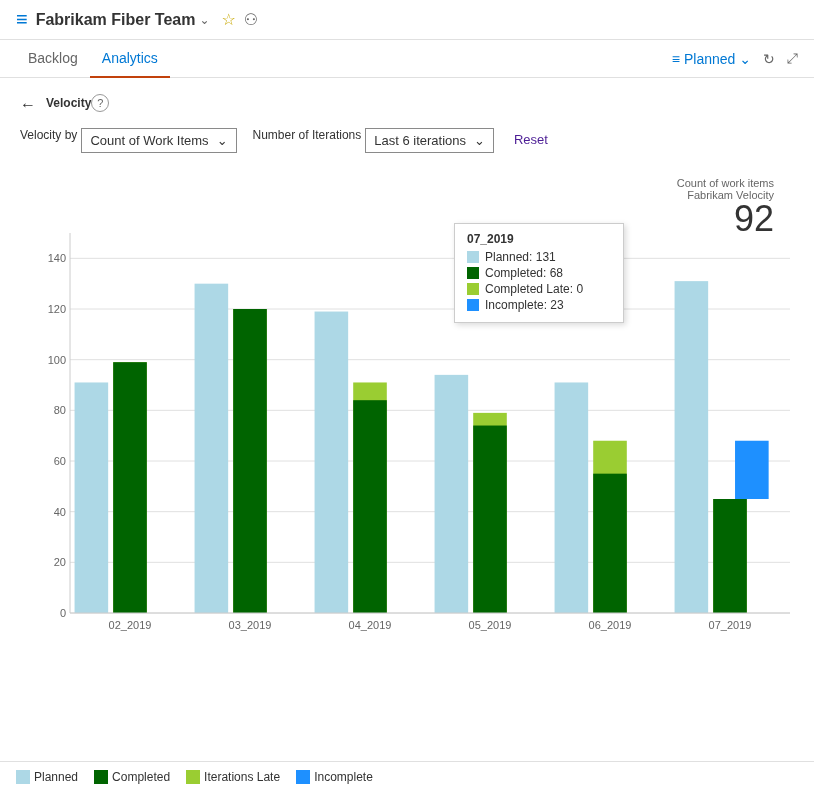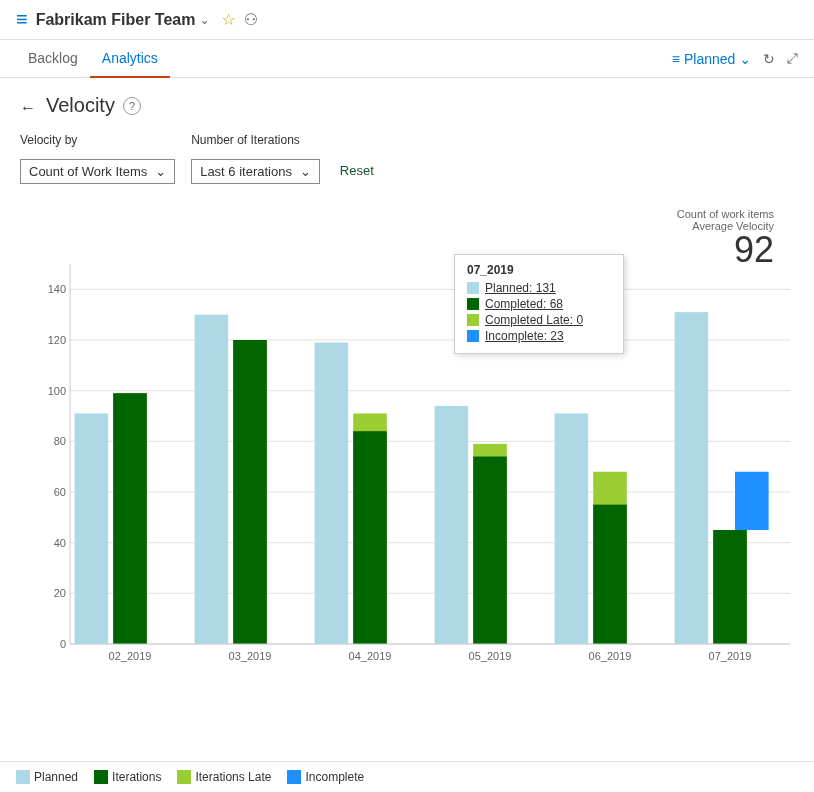--- a/index.html
+++ b/index.html
@@ -15,37 +15,37 @@
     .nav-tabs { display: flex; align-items: center; padding: 0 16px; border-bottom: 1px solid #e0e0e0; position: relative; justify-content: flex-end; }
     .nav-tab { padding: 10px 12px; font-size: 14px; color: #666; cursor: pointer; border-bottom: 2px solid transparent; margin-bottom: -1px; }
     .nav-tab.active { color: #0078d4; border-bottom: 2px solid #c2410c; font-weight: 400; }
     .nav-actions { margin-left: auto; display: flex; align-items: center; gap: 12px; }
     .nav-action-btn { display: flex; align-items: center; gap: 4px; color: #0078d4; font-size: 14px; cursor: pointer; border: none; background: none; }
     .nav-action-icon { font-size: 14px; color: #666; cursor: pointer; }
 
     .content { padding: 16px 20px; }
     .page-header { display: flex; align-items: center; margin-bottom: 16px; }
     .back-btn { font-size: 16px; color: #333; cursor: pointer; margin-right: 10px; }
-    .page-title { font-size: 20px; font-weight: 400; margin-right: 8px; }
+    .page-title { font-size: 12px; font-weight: 700; margin-right: 0; }
     .help-icon { color: #666; font-size: 14px; cursor: pointer; border: 1px solid #999; border-radius: 50%; width: 18px; height: 18px; display: flex; align-items: center; justify-content: center; font-size: 11px; }
 
     .controls { display: flex; align-items: flex-end; gap: 16px; margin-bottom: 20px; }
-    .control-group { display: flex; flex-direction: column; gap: 12px; }
+    .control-group { display: flex; flex-direction: row; gap: 4px; }
     .control-label { font-size: 12px; color: #333; }
     .control-select { display: flex; align-items: center; border: 1px solid #8a8a8a; padding: 4px 8px; font-size: 13px; cursor: pointer; background: #fff; min-width: 120px; justify-content: space-between; gap: 8px; }
-    .reset-btn { font-size: 13px; color: #14532d; cursor: pointer; background: none; border: none; padding: 4px; margin-bottom: 2px; }
+    .reset-btn { font-size: 13px; color: #4c1d95; cursor: pointer; background: none; border: none; padding: 4px; margin-bottom: 2px; }
 
     .chart-area { background: #fff; padding: 10px 10px 0 10px; position: relative; }
     .chart-stats { position: absolute; top: 4px; right: 20px; text-align: right; }
     .chart-stats-label { font-size: 11px; color: #666; }
     .chart-stats-value { font-size: 36px; font-weight: 300; color: #333; line-height: 1; }
 
     .tooltip-box { position: absolute; background: #fff; border: 1px solid #ccc; padding: 8px 12px; font-size: 12px; z-index: 10; box-shadow: 2px 2px 6px rgba(0,0,0,0.15); }
     .tooltip-title { font-weight: 600; margin-bottom: 4px; }
-    .tooltip-row { display: flex; align-items: center; gap: 6px; margin: 2px 0; text-decoration: underline; }
+    .tooltip-row { display: flex; align-items: center; gap: 6px; margin: 2px 0; }
     .tooltip-swatch { width: 12px; height: 12px; flex-shrink: 0; }
 
     .legend { display: flex; align-items: center; gap: 16px; margin-top: 8px; padding: 8px 16px; border-top: 1px solid #e0e0e0; }
     .legend-item { display: flex; align-items: center; gap: 4px; font-size: 12px; color: #333; }
     .legend-swatch { width: 14px; height: 14px; }
   </style>
 </head>
 <body>
 
 <div class="header">
@@ -92,21 +92,21 @@
         <span>Last 6 iterations</span>
         <span>⌄</span>
       </div>
     </div>
     <button class="reset-btn">Reset</button>
   </div>
 
   <div class="chart-area" style="position:relative; height: 500px;">
     <div class="chart-stats">
       <div class="chart-stats-label">Count of work items</div>
-      <div class="chart-stats-label">Average Velocity</div>
+      <div class="chart-stats-label">Fabrikam Velocity</div>
       <div class="chart-stats-value">92</div>
     </div>
 
     <svg id="chart-svg" width="780" height="430" style="margin-top:40px; display:block;">
         <line x1="40" y1="390" x2="760" y2="390" stroke="#e0e0e0" stroke-width="1"></line>
         <text x="36" y="394" text-anchor="end" font-size="11" fill="#666">0</text>
         <line x1="40" y1="339.3333333333333" x2="760" y2="339.3333333333333" stroke="#e0e0e0" stroke-width="1"></line>
         <text x="36" y="343.3333333333333" text-anchor="end" font-size="11" fill="#666">20</text>
         <line x1="40" y1="288.6666666666667" x2="760" y2="288.6666666666667" stroke="#e0e0e0" stroke-width="1"></line>
         <text x="36" y="292.6666666666667" text-anchor="end" font-size="11" fill="#666">40</text>
@@ -173,21 +173,21 @@
   </div>
 </div>
 
 <div class="legend" id="legend-bar" style="position:absolute; bottom:0; left:0; right:0; background:#fff; border-top:1px solid #e0e0e0;">
 <div class="legend-item">
       <div class="legend-swatch" style="background: rgb(173, 216, 230);"></div>
       <span>Planned</span>
     </div>
     <div class="legend-item">
       <div class="legend-swatch" style="background: rgb(0, 100, 0);"></div>
-      <span>Iterations</span>
+      <span>Completed</span>
     </div>
     <div class="legend-item">
       <div class="legend-swatch" style="background: rgb(154, 205, 50);"></div>
       <span>Iterations Late</span>
     </div>
     <div class="legend-item">
       <div class="legend-swatch" style="background: rgb(30, 144, 255);"></div>
       <span>Incomplete</span>
     </div>
   </div>

